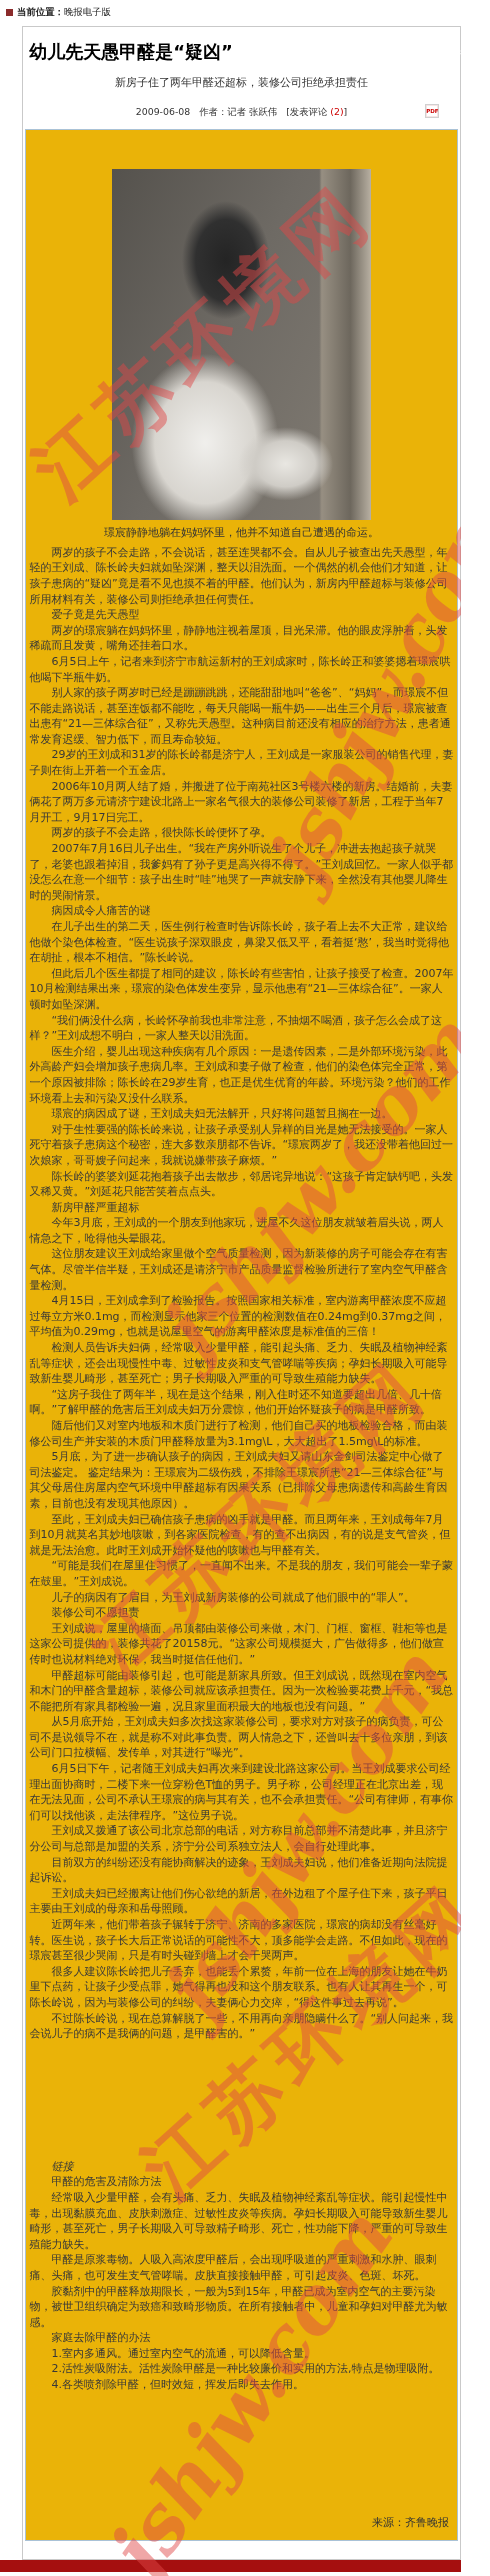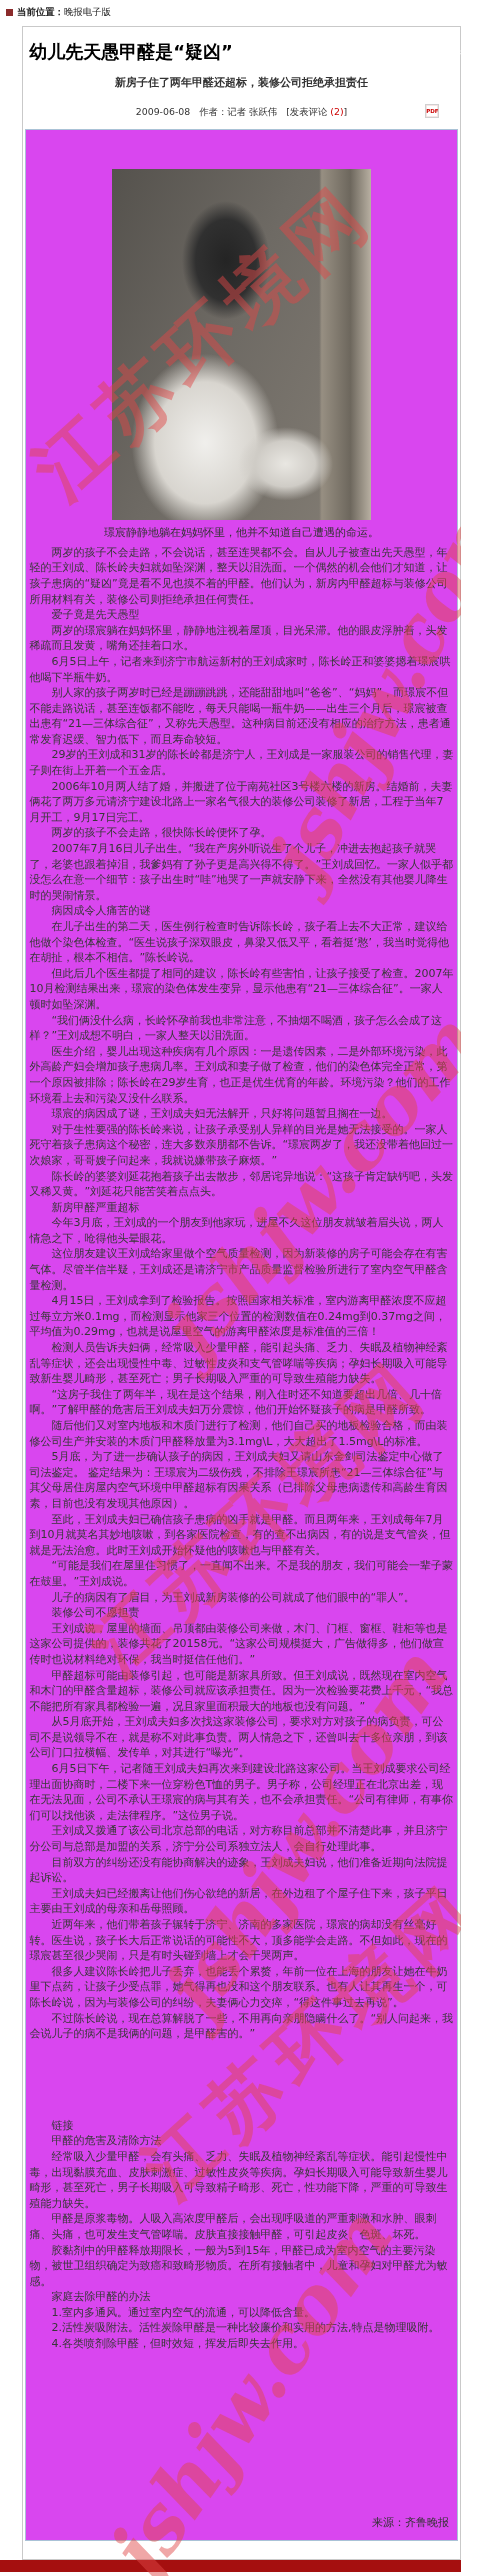--- a/index.html
+++ b/index.html
@@ -6,43 +6,43 @@
   #page{position:relative;width:461px;height:2576px;overflow:hidden;
         font-family:"DejaVu Sans","Liberation Sans",sans-serif;color:#333;}
   
   .crumb{position:absolute;left:6.2px;top:5.5px;font-size:9.4px;color:#222;display:flex;align-items:center;gap:3.9px;}
   .crumb .bullet{width:7px;height:7px;background:#8b2b2b;display:inline-block;}
   .crumb b{font-weight:bold;}
   
   .main-box{position:absolute;left:22px;top:26px;width:439px;height:2534px;
             border:0.8px solid #c9c9c9;background:#fff;box-sizing:border-box;overflow:hidden;}
   h1.title{margin:12.5px 6.2px 0;font-size:18px;line-height:23.4px;font-weight:bold;color:#000;}
-  .subtitle{margin:11.7px 6.2px 0;font-size:11px;font-weight:bold;color:#333;text-align:center;}
+  .subtitle{margin:11.7px 6.2px 0;font-size:11px;font-weight:normal;color:#333;text-align:center;}
   .byline{position:relative;margin:15.6px 4.7px 0;font-size:9.4px;color:#333;text-align:center;height:14px;line-height:14px;}
   .byline .cmt-count{color:#cc0000;}
   .pdf-wrap{position:absolute;right:0;top:-1.6px;display:flex;align-items:center;gap:18px;flex-direction:column;}
   .pdf-icon{display:inline-block;width:11.7px;height:12.5px;background:#fff;border:0.8px solid #d0d0d0;
             color:#c00;font-size:5.5px;font-weight:bold;text-align:center;line-height:12.5px;
             box-shadow:inset 0 0 0 0.8px #f3dede;}
   .pdf-label{font-size:9.4px;color:#111;}
   
   .article-box{position:relative;margin:9.4px 2.3px 0;height:2412px;box-sizing:border-box;
-               border:0.8px solid #aac2d6;background:#d946ef;overflow:hidden;padding:0 3.1px;}
+               border:0.8px solid #aac2d6;background:#eab308;overflow:hidden;padding:0 3.1px;}
   .photo{width:259px;height:351px;margin:39px auto 0;
      background:
        radial-gradient(ellipse 66px 51px at 67% 84%, #e9e7e2 0%, #cfccc6 45%, rgba(0,0,0,0) 72%),
        radial-gradient(ellipse 97px 117px at 36% 78%, #f0efec 0%, #d8d5cf 52%, rgba(0,0,0,0) 76%),
        radial-gradient(ellipse 55px 74px at 44% 26%, #242424 0%, #303030 55%, rgba(0,0,0,0) 80%),
        linear-gradient(90deg, rgba(0,0,0,0) 80%, #978f82 81%, #6d675d 92%, #b8b0a2 100%),
        linear-gradient(115deg, #55524d 0%, #6e6a64 45%, #837d74 100%);}
   .caption{margin:5.5px 0 0;font-size:11px;line-height:15px;text-align:center;color:#333;}
   .body-text{margin-top:4.7px;}
   .para{margin:0;font-size:11px;line-height:15.6px;color:#383838;text-indent:2em;}
   .para.sub{text-indent:2em;}
-  .para.gap{margin-top:76px;}
+  .para.gap{margin-top:117px;font-style:italic;}
   .source{position:absolute;right:7.8px;bottom:9.4px;font-size:11px;color:#333;}
   
   #wm-layer{position:absolute;left:0;top:0;width:491px;height:2576px;pointer-events:none;z-index:6;}
   .wm{position:absolute;font-weight:bold;color:rgba(224,72,72,0.48);white-space:nowrap;line-height:1;}
   .wm.zh{font-size:75px;letter-spacing:9.4px;}
   .wm.en{font-size:78px;font-style:italic;font-family:"DejaVu Serif","Liberation Serif",serif;}
   #wm-layer .wm:nth-child(1){left:-7.8px;top:304px;transform:rotate(-42deg);}
   #wm-layer .wm:nth-child(2){left:179px;top:647px;transform:rotate(-62deg);}
   #wm-layer .wm:nth-child(3){left:109px;top:1145px;transform:rotate(-48deg);}
   #wm-layer .wm:nth-child(4){left:47px;top:1480px;transform:rotate(-42deg);}

